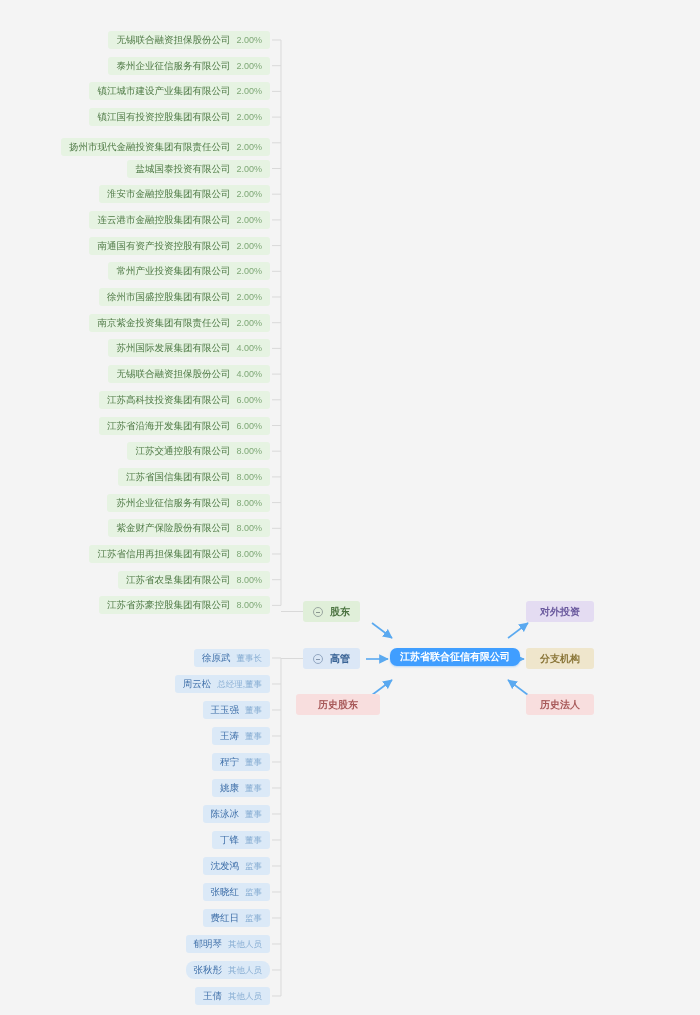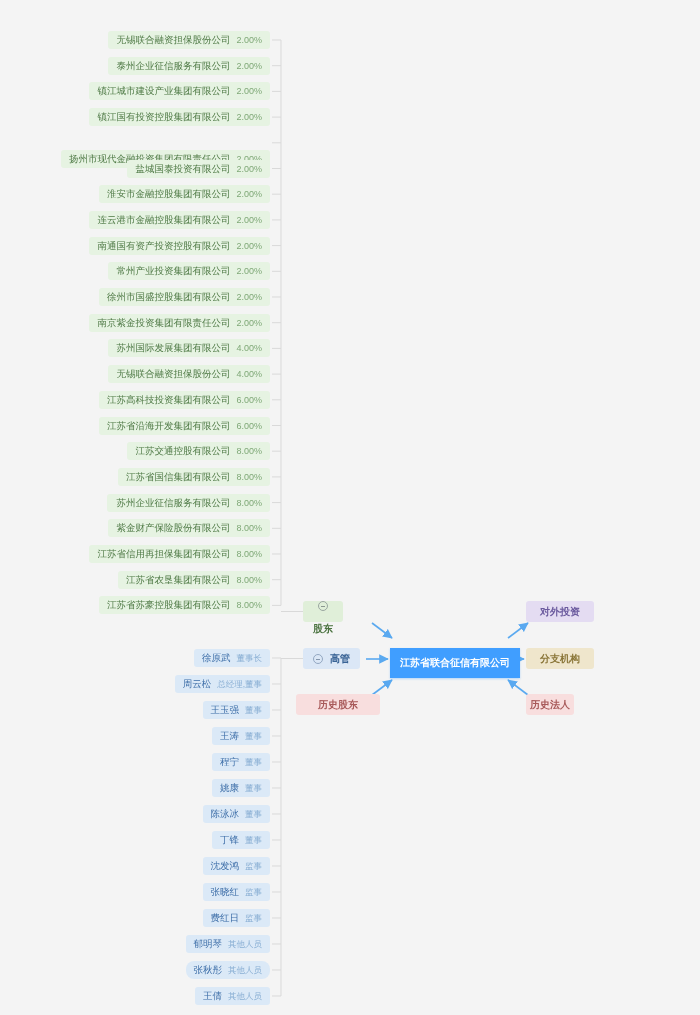--- a/index.html
+++ b/index.html
@@ -63,21 +63,21 @@
     align-items: center;
     gap: 7px;
     height: 21px;
     padding: 0 10px;
     border-radius: 3px;
     font-size: 10px;
     font-weight: bold;
     line-height: 21px;
     white-space: nowrap;
   }
-  .cat.green  { background: #e0efd9; color: #4b7340; flex-direction: column; }
+  .cat.green  { background: #e0efd9; color: #4b7340; }
   .cat.blue   { background: #dbe7f6; color: #3a6496; }
   .cat.pink   { background: #f8dede; color: #a85a5a; }
   .cat.purple { background: #e4dcf2; color: #6b5a9e; }
   .cat.beige  { background: #efe6cc; color: #8a7638; }
 
   .cat.right { justify-content: center; }
 
   .collapse {
     display: inline-block;
     width: 10px; height: 10px;
@@ -95,23 +95,23 @@
   }
   .cat.blue .collapse { border-color: #93a7c2; }
   .cat.blue .collapse::before { background: #8496ad; }
 
   
   .center {
     position: absolute;
     display: flex;
     align-items: center;
     justify-content: center;
-    height: 30px;
+    height: 18px;
     padding: 0 10px;
-    border-radius: 0;
+    border-radius: 7px;
     background: #409eff;
     color: #ffffff;
     font-size: 10px;
     font-weight: bold;
     line-height: 22px;
     white-space: nowrap;
     box-shadow: 0 1px 2px rgba(64,158,255,.35);
   }
 </style>
 </head>
@@ -187,21 +187,21 @@
         <span class="pct">2.00%</span>
       </div>
       <div class="node sh" style="top: 82.4px; right: 430px;">
         <span class="nm">镇江城市建设产业集团有限公司</span>
         <span class="pct">2.00%</span>
       </div>
       <div class="node sh" style="top: 108.1px; right: 430px;">
         <span class="nm">镇江国有投资控股集团有限公司</span>
         <span class="pct">2.00%</span>
       </div>
-      <div class="node sh" style="top: 150px; right: 430px;">
+      <div class="node sh" style="top: 138px; right: 430px;">
         <span class="nm">扬州市现代金融投资集团有限责任公司</span>
         <span class="pct">2.00%</span>
       </div>
       <div class="node sh" style="top: 159.5px; right: 430px;">
         <span class="nm">盐城国泰投资有限公司</span>
         <span class="pct">2.00%</span>
       </div>
       <div class="node sh" style="top: 185.2px; right: 430px;">
         <span class="nm">淮安市金融控股集团有限公司</span>
         <span class="pct">2.00%</span>
@@ -350,16 +350,16 @@
   </div>
 
   <div class="cat purple right" id="cat-invest" style="left:526px; top:601px; width:68px;">
     <span>对外投资</span>
   </div>
 
   <div class="cat beige right" id="cat-branch" style="left:526px; top:648px; width:68px;">
     <span>分支机构</span>
   </div>
 
-  <div class="cat pink right" id="cat-hist-lp" style="left:526px; top:694px; width:48px;">
+  <div class="cat pink right" id="cat-hist-lp" style="left:526px; top:694px; width:68px;">
     <span>历史法人</span>
   </div>
 </div>
 
 </body></html>

